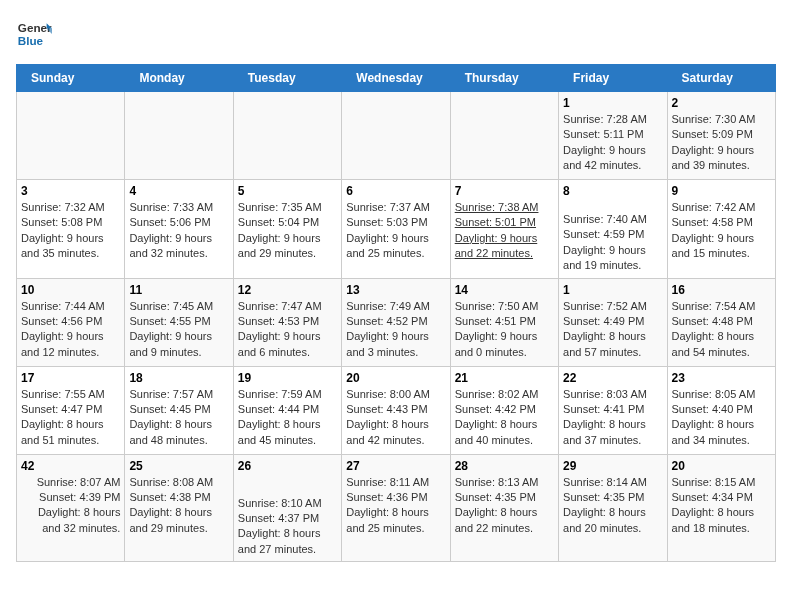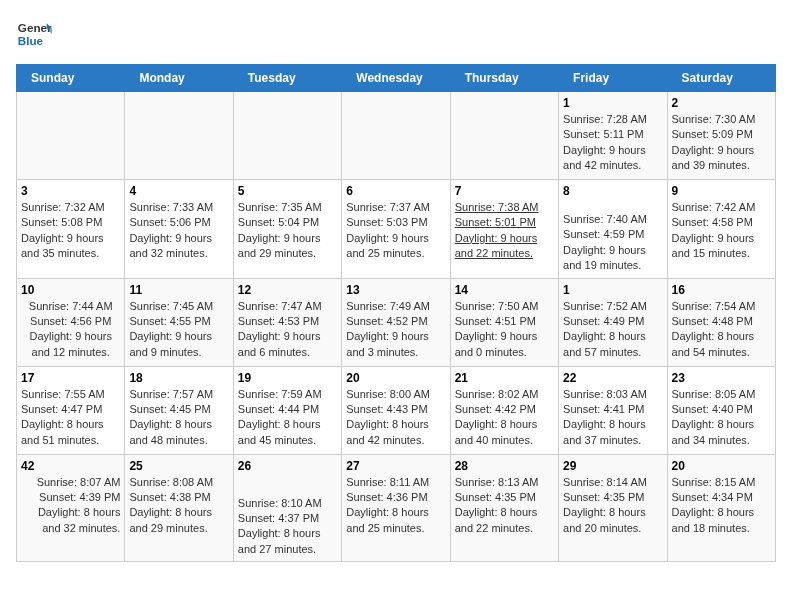--- a/index.html
+++ b/index.html
@@ -172,21 +172,21 @@
         <td>
           <span class="day-num">9</span>
           <div class="day-info" style="white-space: pre-line;">Sunrise: 7:42 AM
 Sunset: 4:58 PM
 Daylight: 9 hours and 15 minutes.</div>
         </td>
       </tr>
       <tr>
         <td>
           <span class="day-num">10</span>
-          <div class="day-info" style="white-space: pre-line; text-align: center;">Sunrise: 7:44 AM
+          <div class="day-info" style="white-space: pre-line;">Sunrise: 7:44 AM
 Sunset: 4:56 PM
 Daylight: 9 hours and 12 minutes.</div>
         </td>
         <td>
           <span class="day-num">11</span>
           <div class="day-info" style="white-space: pre-line;">Sunrise: 7:45 AM
 Sunset: 4:55 PM
 Daylight: 9 hours and 9 minutes.</div>
         </td>
         <td>

